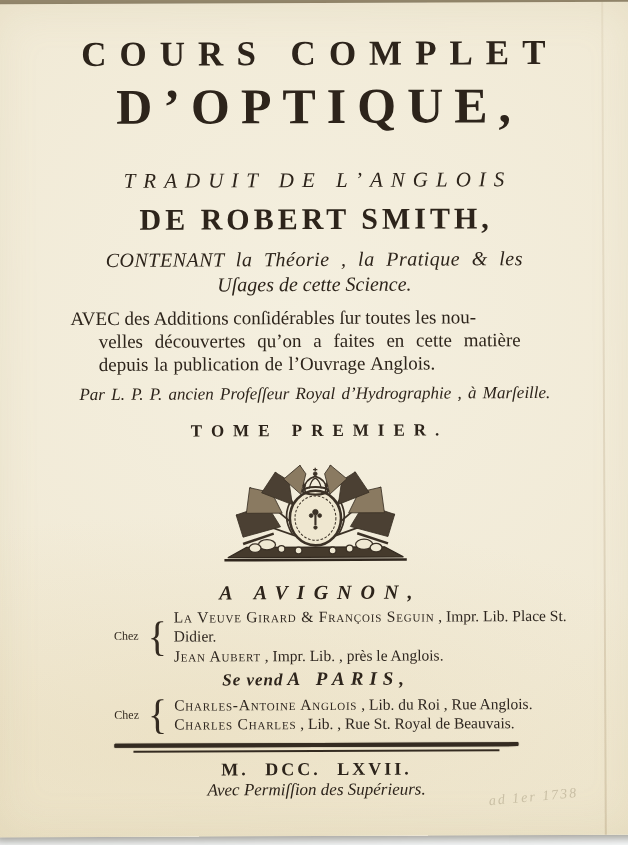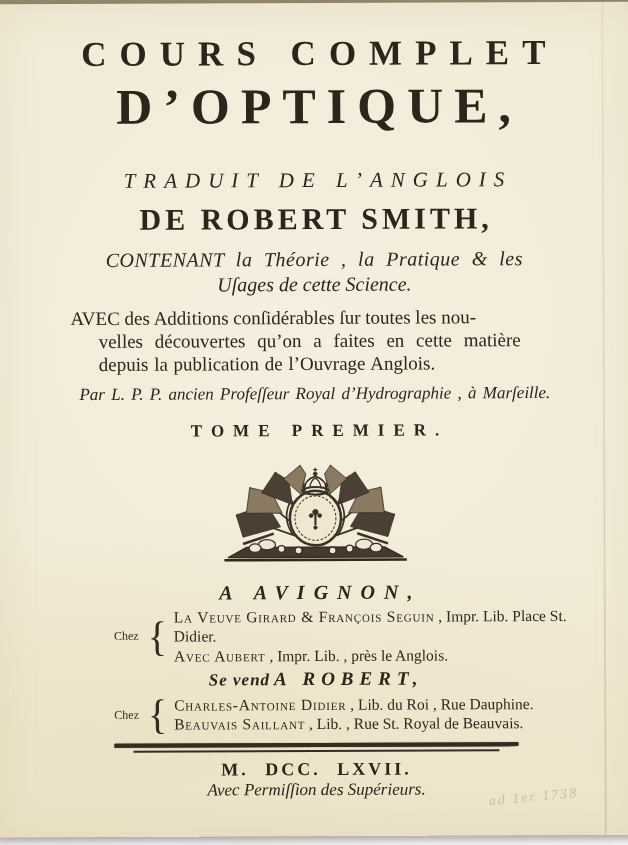--- a/index.html
+++ b/index.html
@@ -167,35 +167,35 @@
       </svg>
     </div>
 
     <div class="city avignon-city">A AVIGNON,</div>
 
     <div class="chez-row">
       <span class="chez-label">Chez</span>
       <span class="brace">{</span>
       <span class="pub-lines">
         <span class="pub-line"><span class="pub-name">La Veuve Girard &amp; François Seguin</span><span> , Impr. Lib. Place St. Didier.</span></span>
-        <span class="pub-line"><span class="pub-name">Avec Aubert</span><span> , Impr. Lib. , près le Anglois.</span></span>
+        <span class="pub-line"><span class="pub-name">Jean Aubert</span><span> , Impr. Lib. , près le Anglois.</span></span>
       </span>
     </div>
 
     <div class="city paris">
       <span class="sevend-prefix">Se vend</span>
-      <span class="paris-city">A ROBERT,</span>
+      <span class="paris-city">A PARIS,</span>
     </div>
 
     <div class="chez-row">
       <span class="chez-label">Chez</span>
       <span class="brace">{</span>
       <span class="pub-lines">
-        <span class="pub-line"><span class="pub-name">Charles-Antoine Didier</span><span> , Lib. du Roi , Rue Dauphine.</span></span>
-        <span class="pub-line"><span class="pub-name">Beauvais Saillant</span><span> , Lib. , Rue St. Royal de Beauvais.</span></span>
+        <span class="pub-line"><span class="pub-name">Charles-Antoine Anglois</span><span> , Lib. du Roi , Rue Anglois.</span></span>
+        <span class="pub-line"><span class="pub-name">Charles Charles</span><span> , Lib. , Rue St. Royal de Beauvais.</span></span>
       </span>
     </div>
 
     <div class="rule-wrap">
       <div class="rule-thick"></div>
       <div class="rule-thin"></div>
     </div>
 
     <div class="date">M. DCC. LXVII.</div>
     <div class="permission">Avec Permiſſion des Supérieurs.</div>

